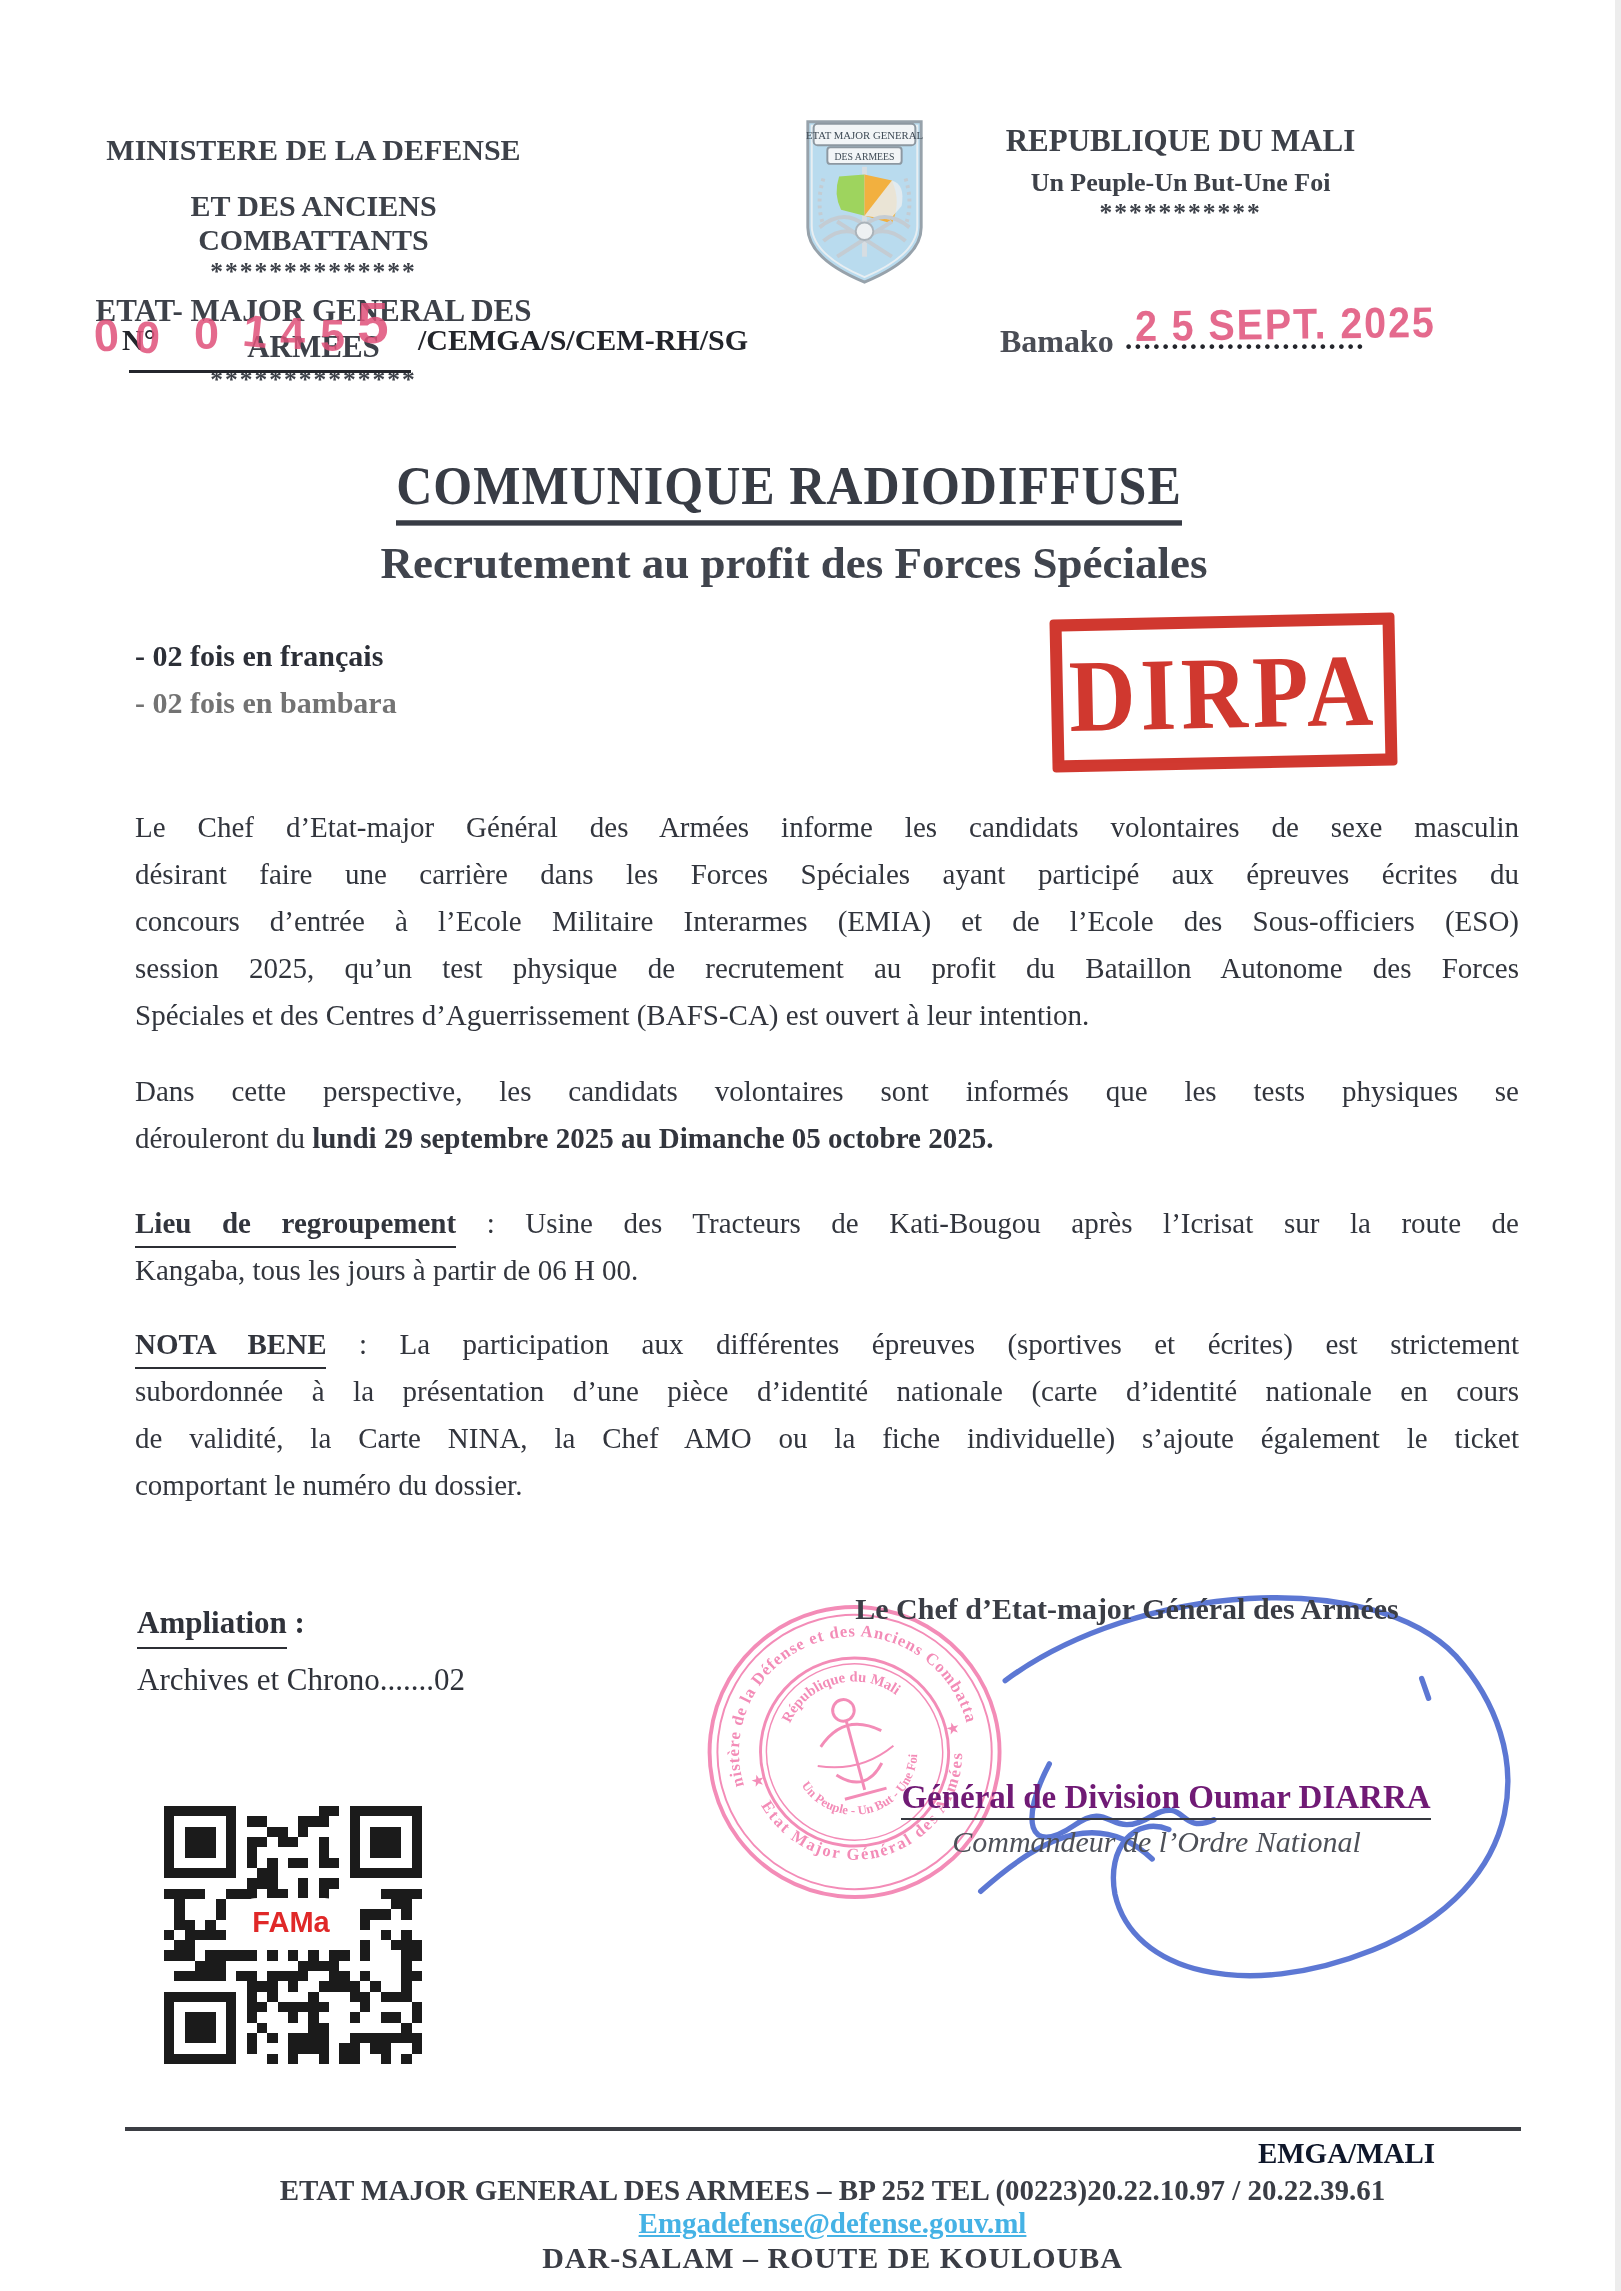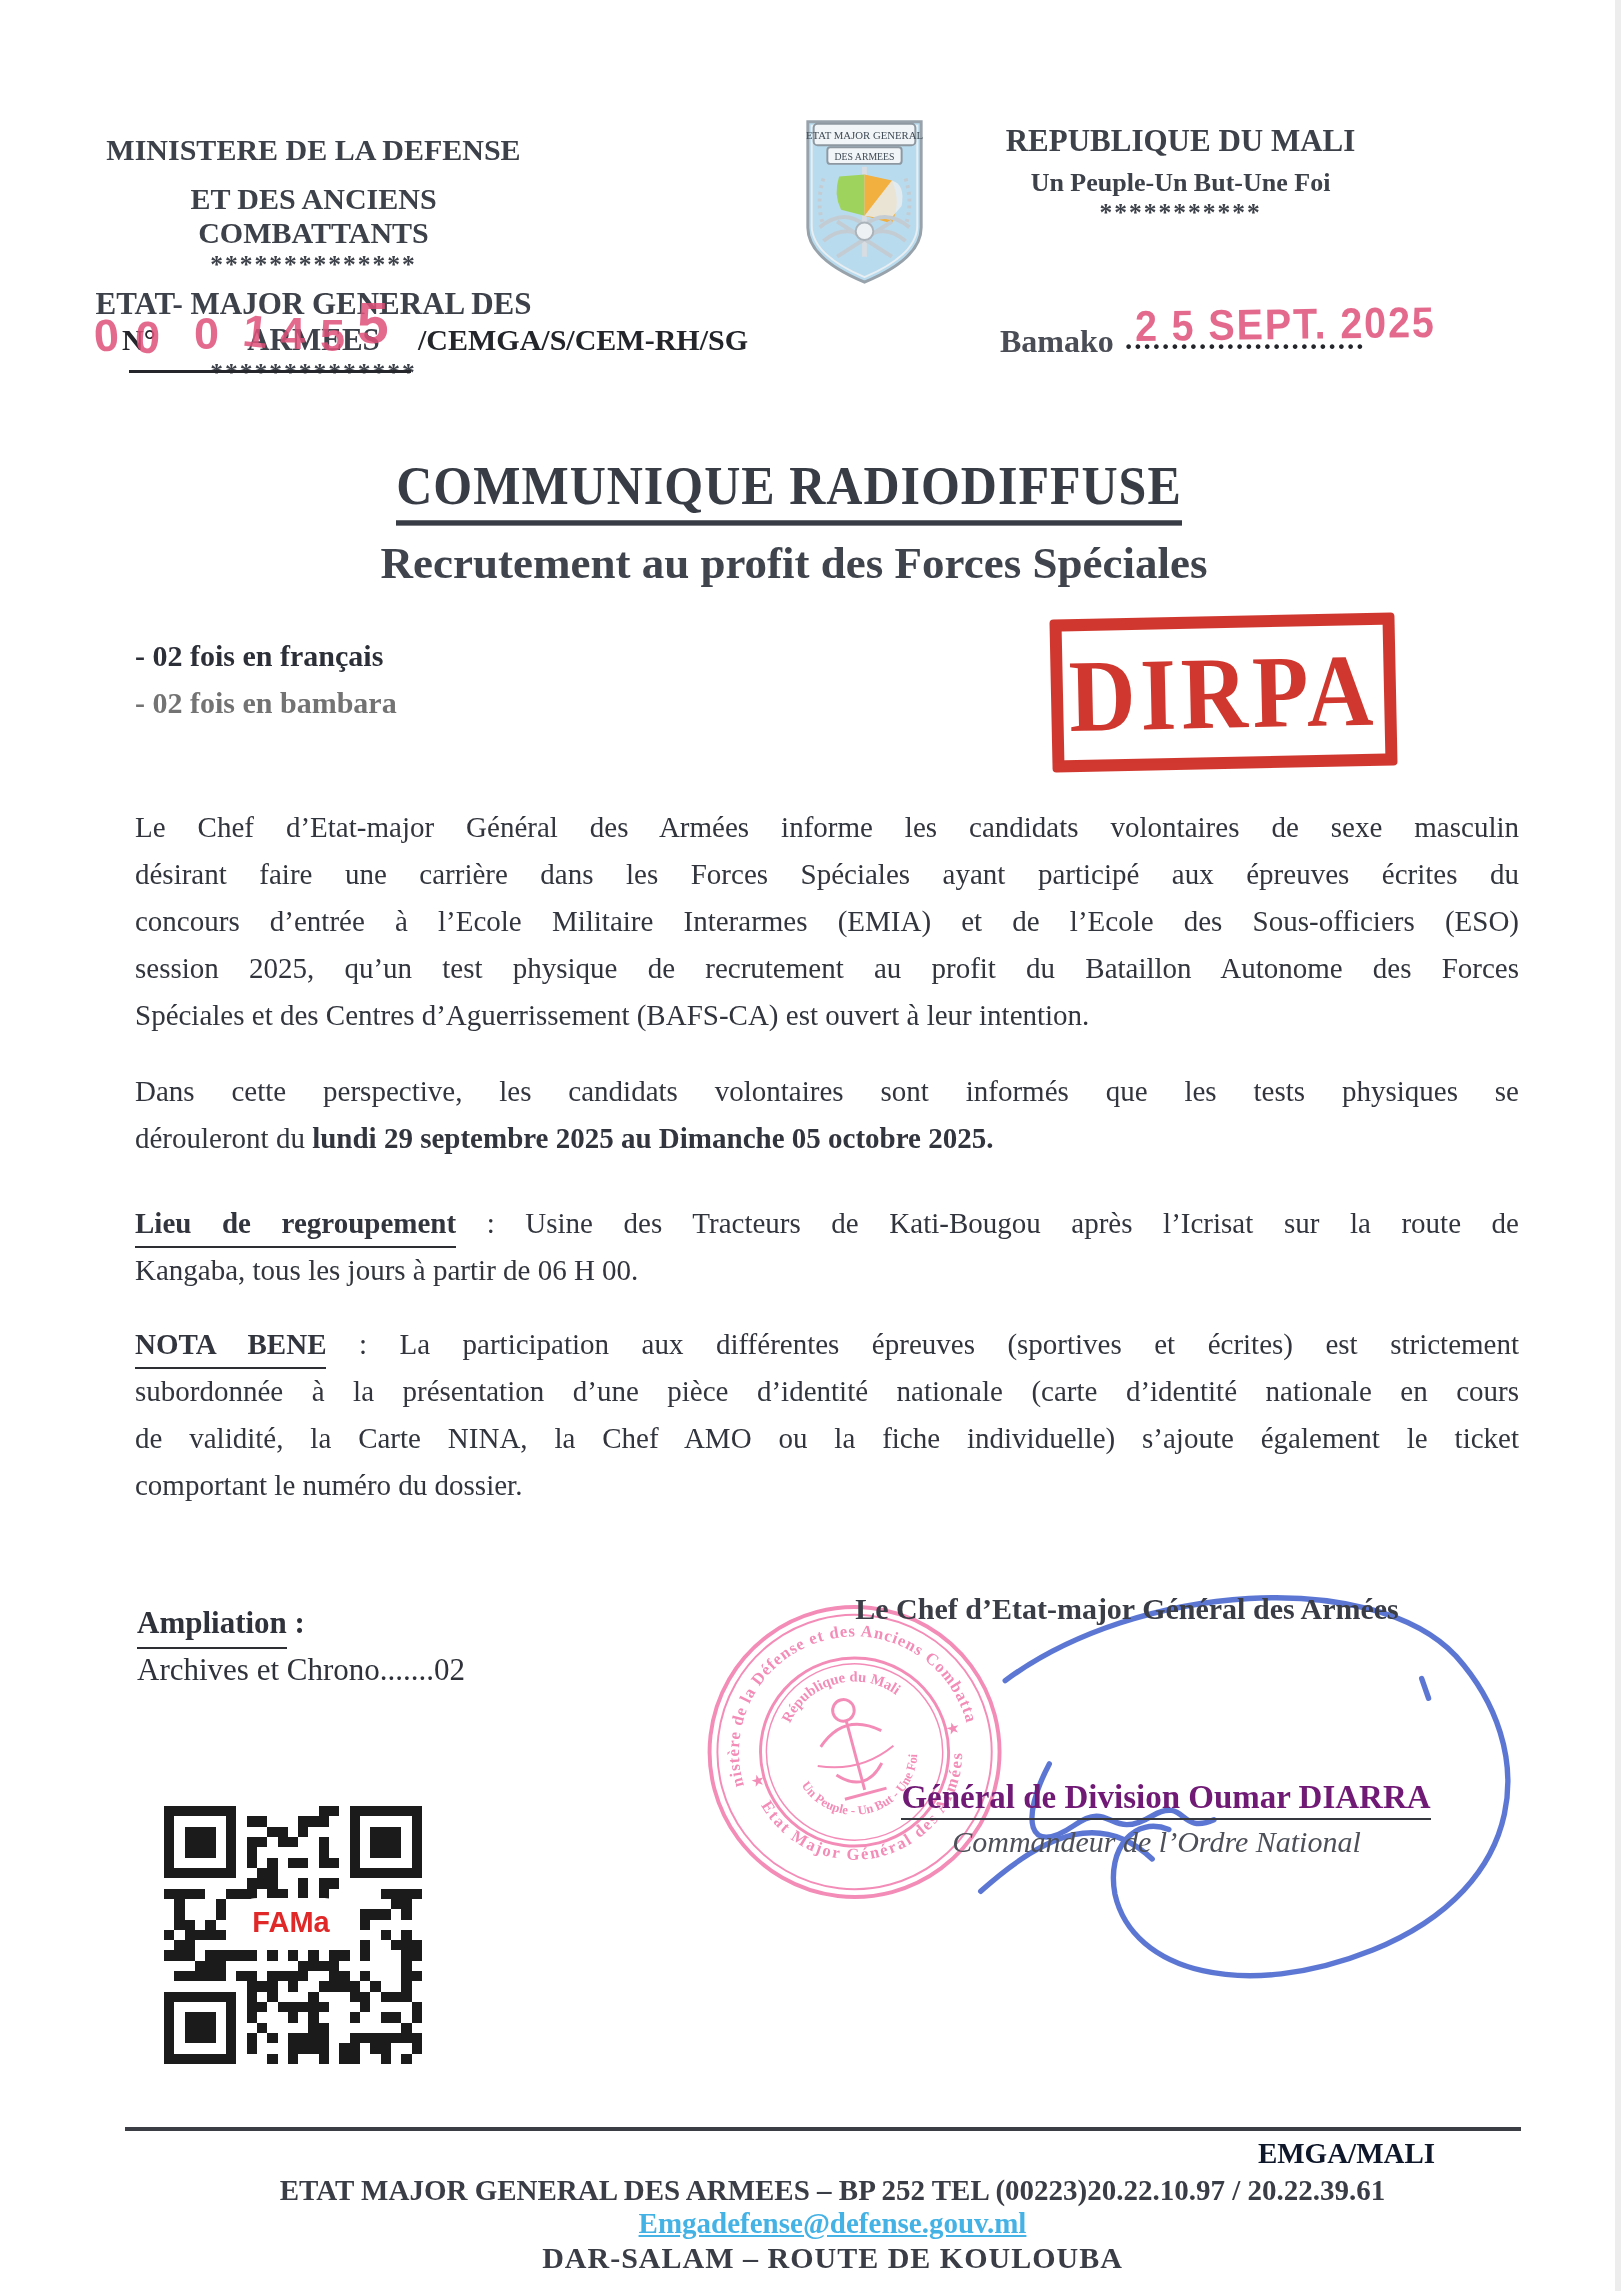--- a/index.html
+++ b/index.html
@@ -55,21 +55,21 @@
             color:#e02828;}
   .edge{position:absolute;right:0;top:0;width:5.9px;height:100%;background:#dcdcdc;opacity:.5;}
 </style>
 </head>
 <body>
 
 <div class="page">
 
   <div class="abs ctr" style="left:83px;top:133px;width:461px;">
     <div class="hl" style="font-size:30px;">MINISTERE DE LA DEFENSE</div>
-    <div class="hl" style="font-size:30px;margin-top:15px;">ET DES ANCIENS COMBATTANTS</div>
+    <div class="hl" style="font-size:30px;margin-top:22px;">ET DES ANCIENS COMBATTANTS</div>
     <div class="stars">**************</div>
     <div class="hl" style="font-size:31px;margin-top:5.9px;">ETAT- MAJOR GENERAL DES ARMEES</div>
     <div class="stars">**************</div>
   </div>
 
   <div class="abs ctr" style="left:970px;top:123px;width:421px;">
     <div class="hl" style="font-size:31px;">REPUBLIQUE DU MALI</div>
     <div class="hl" style="font-size:26px;margin-top:9px;">Un Peuple-Un But-Une Foi</div>
     <div class="stars">***********</div>
   </div>
@@ -151,21 +151,21 @@
 
   <div class="para" style="top:1321px;">
     <div class="bodyline jline"><span class="lbl">NOTA BENE</span><span> : La participation aux différentes épreuves (sportives et écrites) est strictement</span></div>
     <div class="bodyline jline">subordonnée à la présentation d’une pièce d’identité nationale (carte d’identité nationale en cours</div>
     <div class="bodyline jline">de validité, la Carte NINA, la Chef AMO ou la fiche individuelle) s’ajoute également le ticket</div>
     <div class="bodyline nline">comportant le numéro du dossier.</div>
   </div>
 
   <div class="abs" style="left:137px;top:1605px;font-size:31px;">
     <div><span class="lbl" style="font-size:31px;">Ampliation</span><span class="bold"> :</span></div>
-    <div style="margin-top:11px;font-size:31px;font-family:Liberation Serif, serif;">Archives et Chrono.......02</div>
+    <div style="margin-top:21px;font-size:31px;font-family:Liberation Serif, serif;">Archives et Chrono.......02</div>
   </div>
 
   <div class="abs" style="left:686px;top:1560px;opacity:.82;">
     <svg width="343" height="384" viewBox="0 0 350 392">
       <g transform="rotate(-15 172 196)">
         <g fill="none" stroke="#f173a8">
           <circle cx="172" cy="196" r="148" stroke-width="4"></circle>
           <circle cx="172" cy="196" r="140" stroke-width="2"></circle>
           <circle cx="172" cy="196" r="96" stroke-width="3"></circle>
           <circle cx="172" cy="196" r="90" stroke-width="1.5"></circle>

